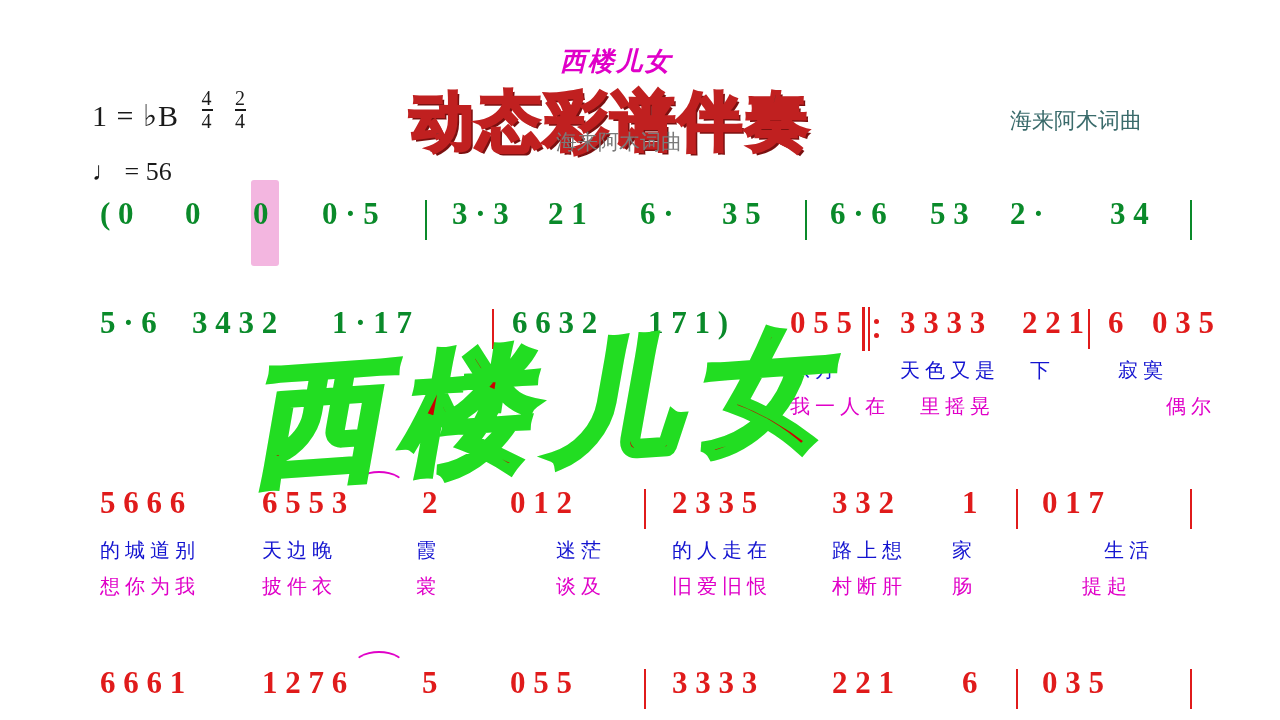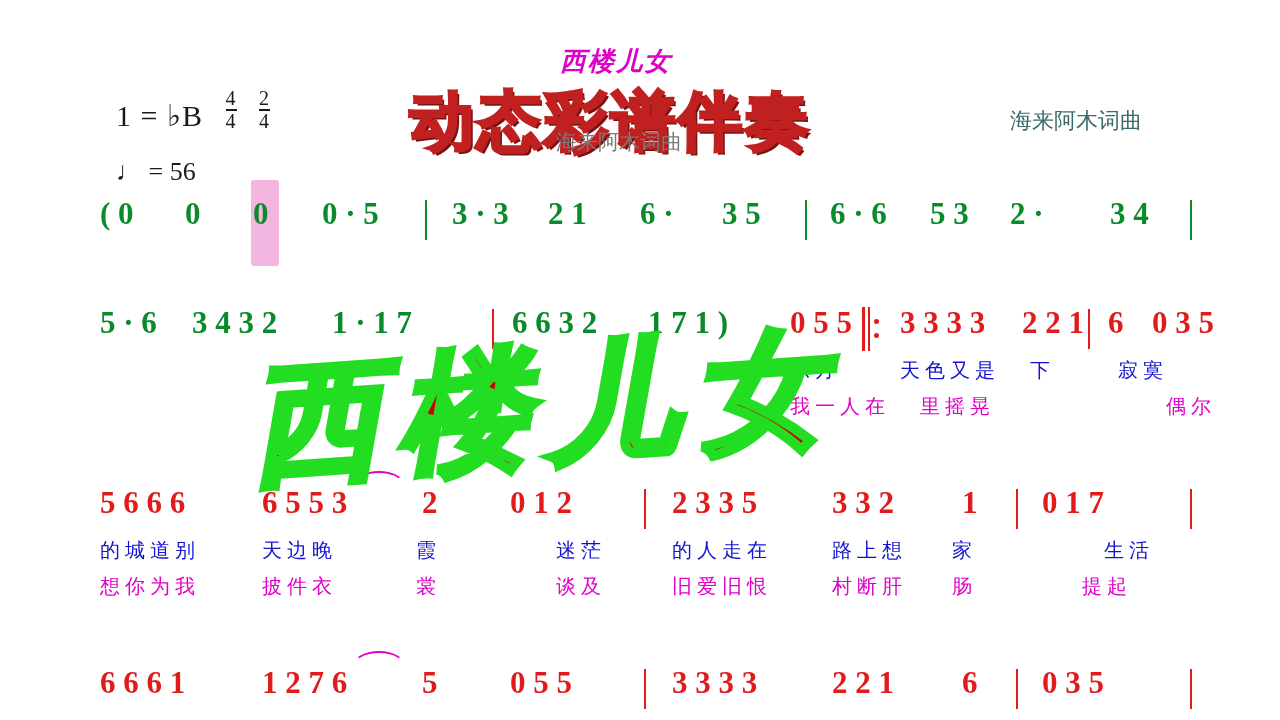--- a/index.html
+++ b/index.html
@@ -12,21 +12,21 @@
     width: 1280px;
     height: 720px;
     background: #ffffff;
     overflow: hidden;
     font-family: "Liberation Serif", serif;
   }
 
   
   .key-block {
     position: absolute;
-    left: 116px;
+    left: 92px;
     top: 88px;
     color: #1a1a1a;
     font-family: "Liberation Serif", serif;
   }
   .key-line1 {
     font-size: 30px;
     letter-spacing: 1px;
     white-space: nowrap;
   }
   .frac {

